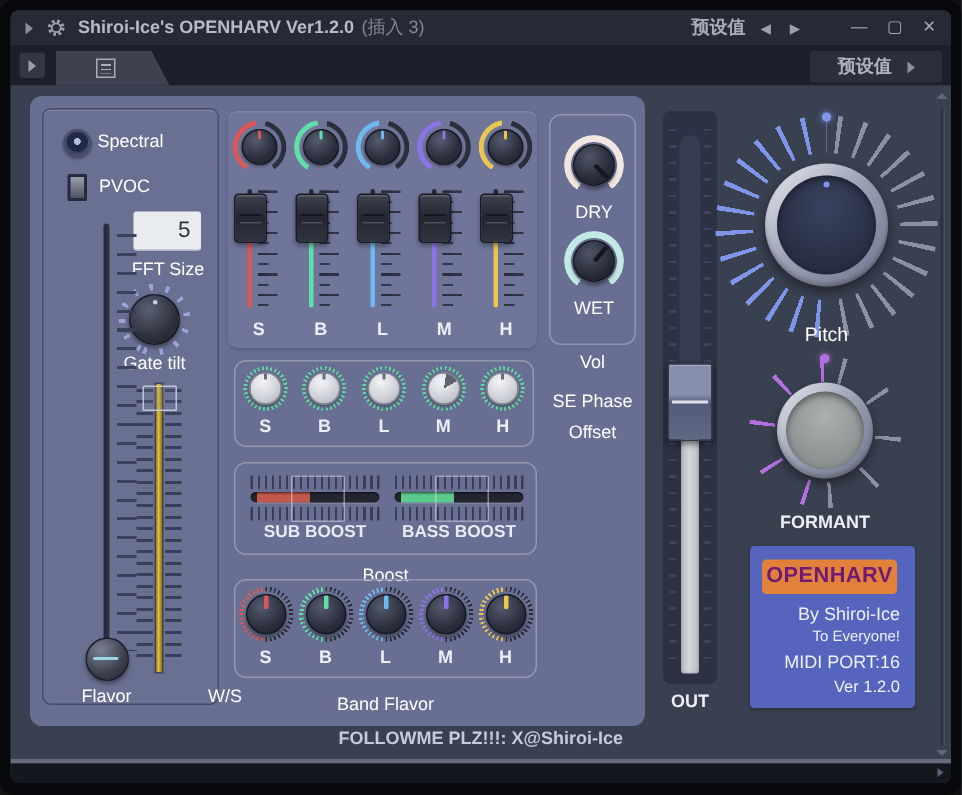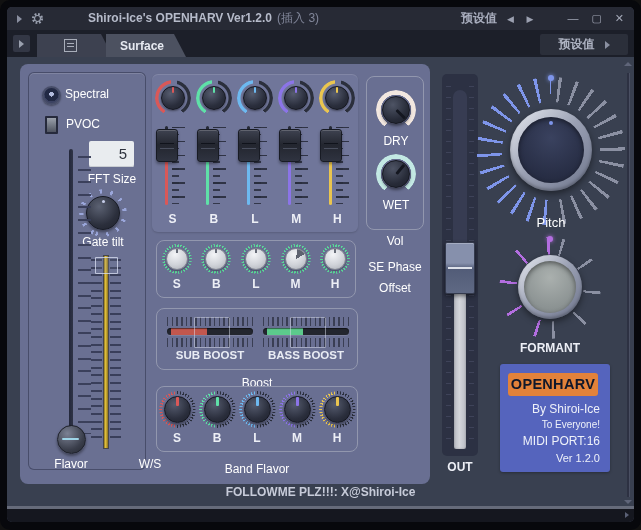--- a/index.html
+++ b/index.html
@@ -4,21 +4,21 @@
 <style>
   html,body{margin:0;padding:0;background:#111;}
   #stage{position:relative;width:641px;height:530px;background:#07080c;border-radius:10px;overflow:hidden;
          font-family:"Liberation Sans",sans-serif;-webkit-font-smoothing:antialiased;}
   .app{position:absolute;left:7px;top:7px;width:627px;height:515px;background:#3a3f52;border-radius:5px;overflow:hidden;}
 
   
   .titlebar{position:absolute;left:0;top:0;right:0;height:23px;background:#272a35;display:flex;align-items:center;padding:0 10px;box-sizing:border-box;}
   .tb-collapse{width:0;height:0;border-left:5px solid #8a8fa0;border-top:4px solid transparent;border-bottom:4px solid transparent;margin-right:9px;cursor:pointer;}
   .tb-gear{margin-right:8px;display:flex;}
-  .tb-title{font-size:12px;font-weight:bold;color:#b6bbca;white-space:nowrap;margin-left:36px;}
+  .tb-title{font-size:12px;font-weight:bold;color:#b6bbca;white-space:nowrap;}
   .tb-suffix{font-size:12px;font-weight:normal;color:#818699;margin-left:5px;}
   .tb-spacer{flex:1;}
   .tb-preset{font-size:12px;font-weight:bold;color:#a8adbd;margin-right:10px;}
   .tb-arrows{font-size:9px;color:#9ba0b0;letter-spacing:5px;margin-right:16px;}
   .winbtn{font-size:11px;color:#a2a7b6;margin-left:13px;cursor:pointer;line-height:1;}
 
   
   .tabbar{position:absolute;left:0;top:23px;right:0;height:27px;background:#1c1f29;}
   .tab-nav{position:absolute;left:6px;top:5px;width:17px;height:17px;background:#333745;border-radius:2px;}
   .tab-nav::after{content:"";position:absolute;left:6px;top:5px;border-left:5px solid #9aa0ae;border-top:4px solid transparent;border-bottom:4px solid transparent;}
@@ -145,21 +145,21 @@
   .bigknob .fdot{position:absolute;left:50%;top:4px;width:4px;height:4px;margin-left:-2px;border-radius:50%;background:var(--tc);}
   .pitch-knob{left:468px;top:18px;width:152px;height:152px;}
   .pitch-knob .chrome{left:35px;top:34px;width:82px;height:82px;}
   .pitch-knob .face{left:43px;top:42px;width:66px;height:66px;background:radial-gradient(circle at 50% 32%,#3a425f,#272d44 70%,#212637);}
   .formant-knob{left:491px;top:179px;width:104px;height:104px;}
   .formant-knob .chrome{left:20px;top:19px;width:64px;height:64px;}
   .formant-knob .face{left:26px;top:25px;width:52px;height:52px;background:radial-gradient(circle at 50% 32%,#aab0ae,#8b9292 70%,#7e8585);}
 
   
   .badge{position:absolute;left:493px;top:307px;width:110px;height:108px;border-radius:3px;box-shadow:0 1px 3px rgba(0,0,0,.3);}
-  .badge .btitle{position:absolute;left:8px;top:9px;width:90px;height:23px;border-radius:3px;color:#0f172a;font-size:14.5px;font-weight:bold;text-align:center;line-height:23px;letter-spacing:.3px;}
+  .badge .btitle{position:absolute;left:8px;top:9px;width:90px;height:23px;border-radius:3px;color:#701a75;font-size:14.5px;font-weight:bold;text-align:center;line-height:23px;letter-spacing:.3px;}
   .badge .bline{position:absolute;right:10px;text-align:right;color:#eef1f9;white-space:nowrap;}
 
   
   .vscroll-line{position:absolute;left:620px;top:16px;width:2px;height:424px;background:#2d3142;border-right:1px solid #4a4f62;}
   .vchev{position:absolute;left:617px;width:0;height:0;border-left:4px solid transparent;border-right:4px solid transparent;}
   .vchev.up{top:5px;border-bottom:4px solid #5f6579;}
   .vchev.dn{top:443px;border-top:4px solid #5f6579;}
 </style>
 </head>
 <body>
@@ -184,23 +184,20 @@
       <div class="winbtn">—</div>
       <div class="winbtn">▢</div>
       <div class="winbtn">✕</div>
     </div>
 
     <div class="tabbar">
       <div class="tab-nav"></div>
       <div class="tab tab-icon-tab">
         <div class="mini-icon"></div>
       </div>
-      <div class="tab tab-surface">
-        <span>Surface</span>
-      </div>
       <div class="tab-preset">
         <span>预设值</span>
         <span class="arr"></span>
       </div>
     </div>
 
     <div class="client">
 
       <div class="main-panel">
 

